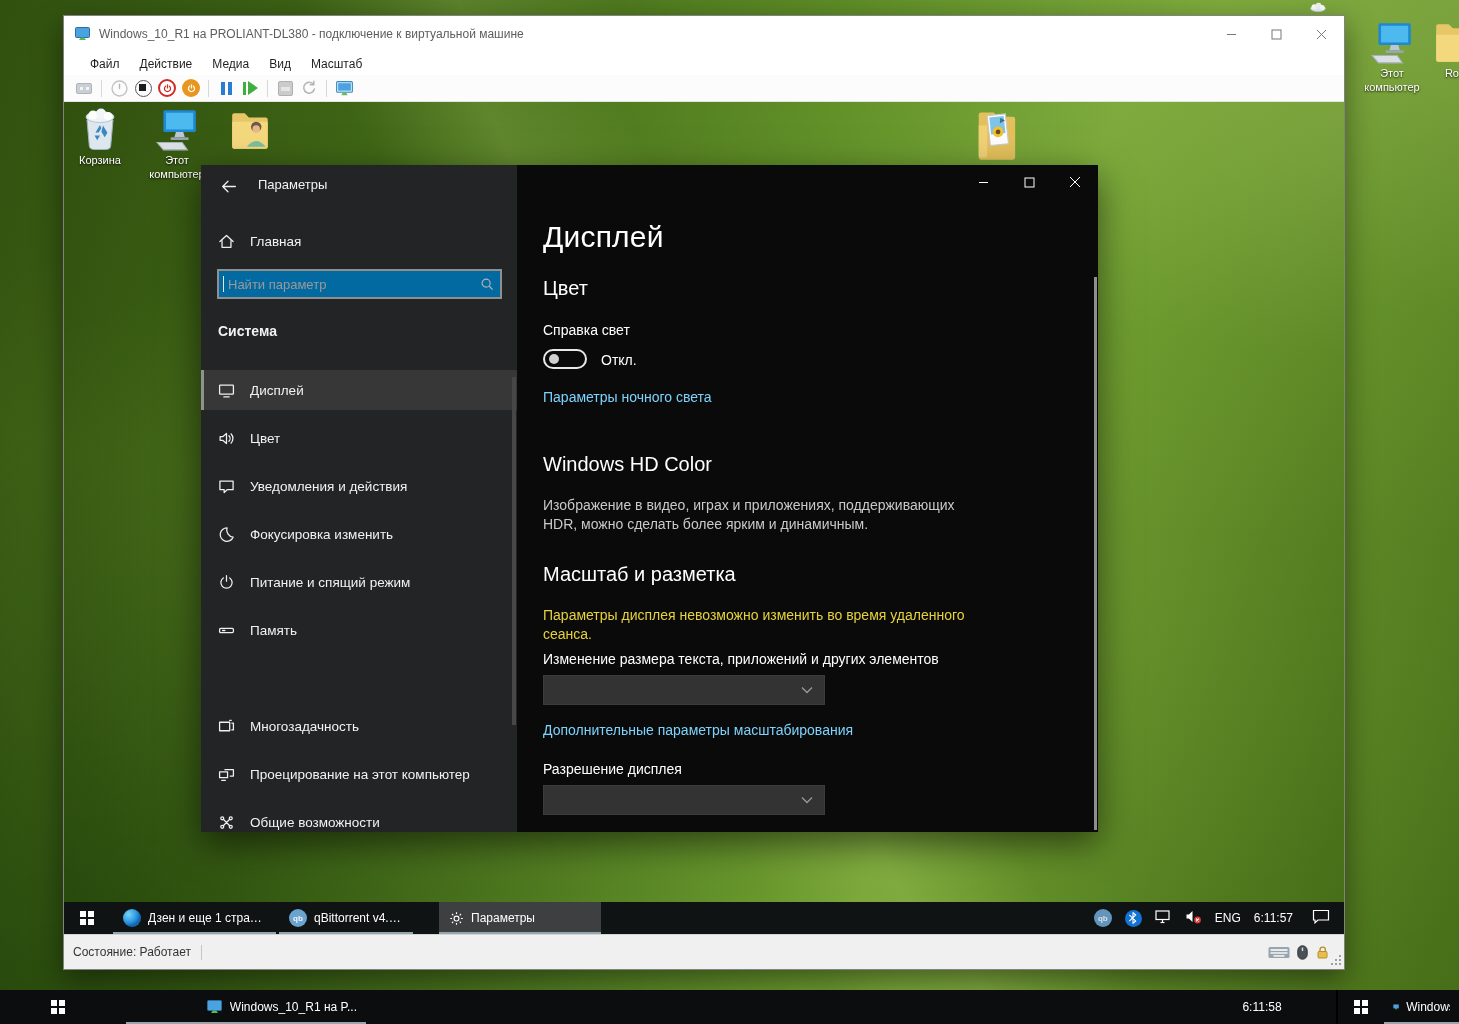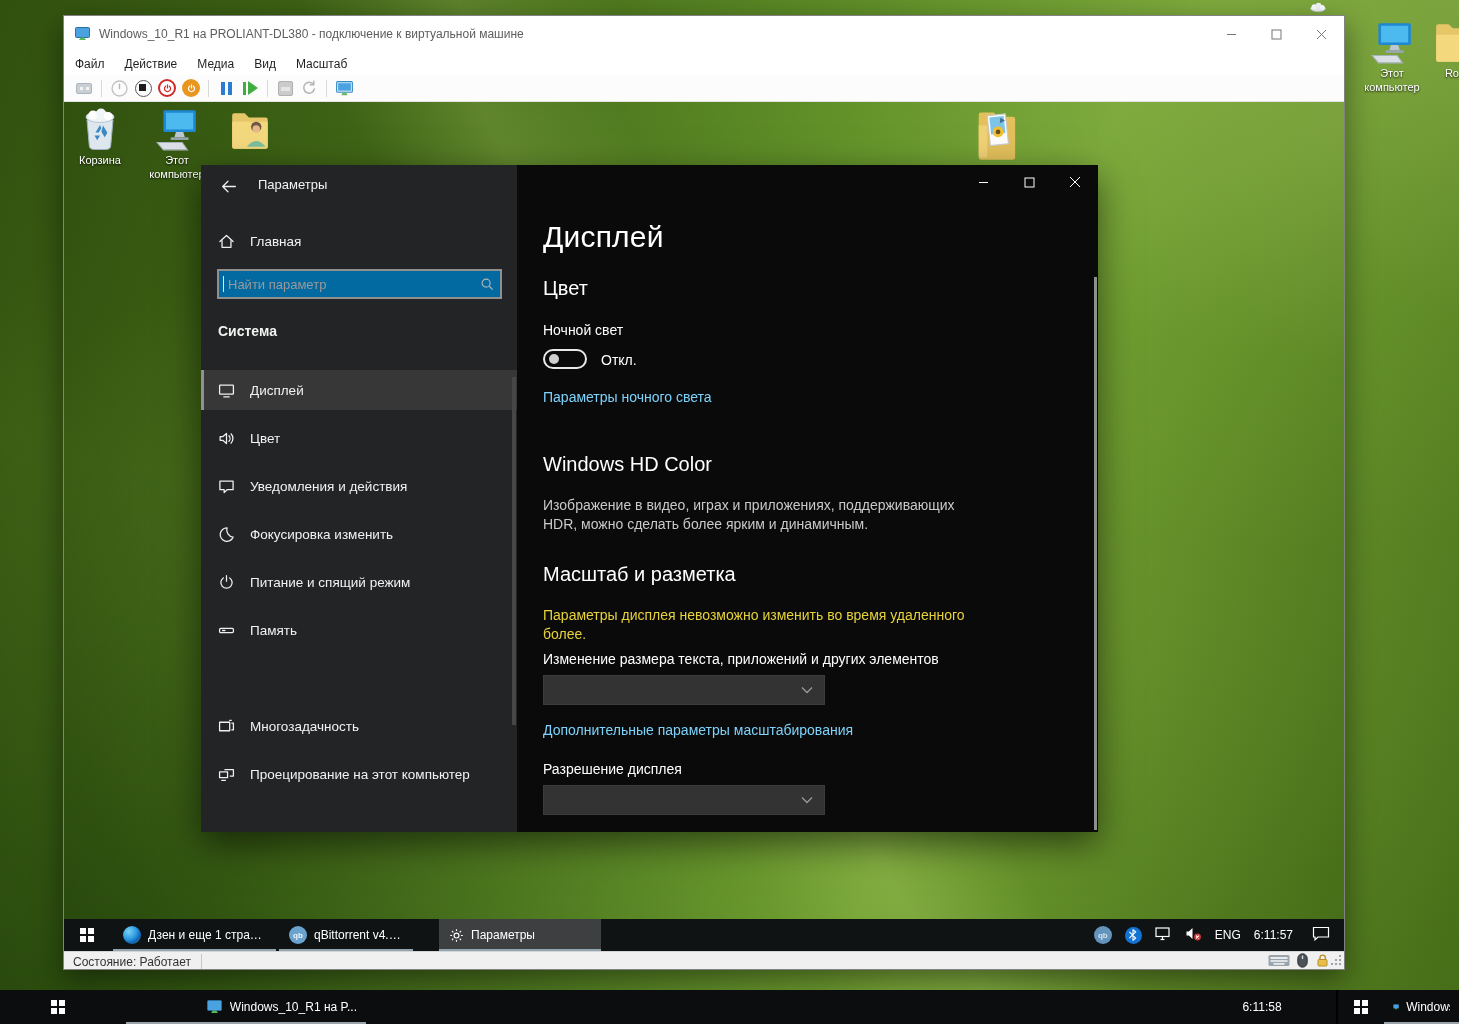--- a/index.html
+++ b/index.html
@@ -24,21 +24,21 @@
   .desk-icon .lbl { margin-top:1px; line-height:1.25; }
 
   
   #vm-window { position:absolute; left:63px; top:15px; width:1282px; height:955px;
     background:#fff; border:1px solid #828282; box-shadow:0 10px 28px rgba(0,0,0,.45);
     display:flex; flex-direction:column; }
   .titlebar { height:36px; display:flex; align-items:center; padding-left:10px; background:#fff; }
   .titlebar .title { font-size:12px; color:#5d5d5d; margin-left:8px; flex:1;
     white-space:nowrap; overflow:hidden; }
   .winbtn { width:45px; height:36px; display:flex; align-items:center; justify-content:center; }
-  .menubar { height:23px; display:flex; align-items:center; padding-left:1px;
+  .menubar { height:23px; display:flex; align-items:center; padding-left:16px;
     background:#fff; font-size:12px; color:#1f1f1f; }
   .menubar span { padding:3px 10px; }
   .toolbar { height:27px; display:flex; align-items:center; padding-left:8px;
     background:#fcfcfc; border-bottom:1px solid #e3e3e3; }
   .tbtn { width:22px; height:22px; display:flex; align-items:center; justify-content:center; margin:0 1px; }
   .tsep { width:1px; height:17px; background:#d8d8d8; margin:0 5px; }
   .pause-ico { display:flex; gap:3px; } .pause-ico i { width:4px; height:13px; background:#2b7cd3; }
   .play-ico { display:flex; align-items:center; gap:2px; }
   .play-ico b { width:0; height:0; border-left:10px solid #3fae3f; border-top:7px solid transparent; border-bottom:7px solid transparent; }
   .play-ico i { width:3px; height:13px; background:#3fae3f; }
@@ -114,22 +114,22 @@
     background:radial-gradient(circle at 32% 30%, #7ad2f5 0%, #2f9de2 42%, #1160b4 68%, #2fbf71 100%); }
   .qb-ico { width:18px; height:18px; border-radius:50%; background:#6ba3cf; flex:none;
     display:flex; align-items:center; justify-content:center;
     color:#eef5fb; font-size:8px; font-weight:bold; }
   .bt-ico { width:17px; height:17px; border-radius:50%; background:#1273d4; flex:none;
     display:flex; align-items:center; justify-content:center; }
   .tray { margin-left:auto; display:flex; align-items:center; gap:13px; padding-right:14px; }
   .tray .ttxt { font-size:12px; color:#fff; }
 
   
-  .statusbar { height:18px; background:#f0f0f0; border-top:1px solid #d5d5d5;
-    display:flex; align-items:flex-end; font-size:12px; color:#333; position:relative; }
+  .statusbar { height:35px; background:#f0f0f0; border-top:1px solid #d5d5d5;
+    display:flex; align-items:center; font-size:12px; color:#333; position:relative; }
   .statusbar .stxt { padding-left:9px; }
   .ssep { width:1px; height:15px; background:#c7c7c7; margin-left:10px; }
   .sb-icons { position:absolute; right:14px; top:0; height:100%; display:flex; align-items:center; gap:7px; }
   .grip { position:absolute; right:3px; bottom:3px; width:11px; height:11px; }
   .grip::before { content:""; position:absolute; right:0; top:0; width:2px; height:2px; background:#9aa2a8;
     box-shadow:0 4px #9aa2a8, 0 8px #9aa2a8, -4px 4px #9aa2a8, -4px 8px #9aa2a8, -8px 8px #9aa2a8; }
 
   
   #host-taskbar { position:absolute; left:0; bottom:0; width:100%; height:34px; background:#0b0d0e; z-index:30; }
   .h-start { position:absolute; left:34px; top:0; width:48px; height:34px;
@@ -400,20 +400,30 @@
             </svg>
           <span class="lbl">Многозадачность</span>
         </div>
         <div class="nav-row" style="top:589px">
           <svg class="icoW" width="17" height="17" viewBox="0 0 16 16">
               <rect x="1.5" y="5.5" width="7.5" height="5.5"></rect>
               <path d="M6.5 3.5h8v6h-3"></path>
               <path d="M3.5 13.5h3.5"></path>
             </svg>
           <span class="lbl">Проецирование на этот компьютер</span>
+        </div>
+        <div class="nav-row" style="top:637px">
+          <svg class="icoW" width="17" height="17" viewBox="0 0 16 16">
+              <path d="M5 5l6 6M11 5l-6 6"></path>
+              <circle cx="4" cy="4" r="1.4"></circle>
+              <circle cx="12" cy="4" r="1.4"></circle>
+              <circle cx="4" cy="12" r="1.4"></circle>
+              <circle cx="12" cy="12" r="1.4"></circle>
+            </svg>
+          <span class="lbl">Общие возможности</span>
         </div>
 
         <span class="sb-scroll"></span>
       </div>
 
       <div class="main">
         <div class="m-controls">
           <span class="winbtn">
             <svg width="11" height="11" viewBox="0 0 11 11">
                 <path d="M1 5.5h9" stroke="#fff" stroke-width="1"></path>
@@ -426,34 +436,34 @@
             </span>
           <span class="winbtn">
             <svg width="12" height="12" viewBox="0 0 12 12">
                 <path d="M1 1l10 10M11 1 1 11" stroke="#fff" stroke-width="1"></path>
               </svg>
             </span>
         </div>
 
         <div class="m-item h1" style="top:55px">Дисплей</div>
         <div class="m-item h2" style="top:112px">Цвет</div>
-        <div class="m-item body14" style="top:157px">Ночной свет</div>
+        <div class="m-item body14" style="top:157px">Справка свет</div>
 
         <div class="m-item toggle" style="top:184px">
             <i></i>
           </div>
         <div class="m-item body14" style="left:84px; top:187px">Откл.</div>
 
         <div class="m-item gray-link" style="top:224px">Параметры ночного света</div>
 
         <div class="m-item h2" style="top:288px">Windows HD Color</div>
         <div class="m-item desc" style="top:331px">Изображение в видео, играх и приложениях, поддерживающих HDR, можно сделать более ярким и динамичным.</div>
 
         <div class="m-item h2" style="top:398px">Масштаб и разметка</div>
-        <div class="m-item warn" style="top:441px; color:#e6d23a">Параметры дисплея невозможно изменить во время удаленного более.</div>
+        <div class="m-item warn" style="top:441px; color:#e6d23a">Параметры дисплея невозможно изменить во время удаленного сеанса.</div>
 
         <div class="m-item body14" style="top:486px">Изменение размера текста, приложений и других элементов</div>
         <div class="m-item dd" style="top:510px">
           <svg width="12" height="8" viewBox="0 0 12 8">
               <path d="M1 1.5 6 6.5 11 1.5" fill="none" stroke="#9a9a9a" stroke-width="1.3"></path>
             </svg>
         </div>
 
         <div class="m-item gray-link" style="top:557px">Дополнительные параметры масштабирования</div>
 

